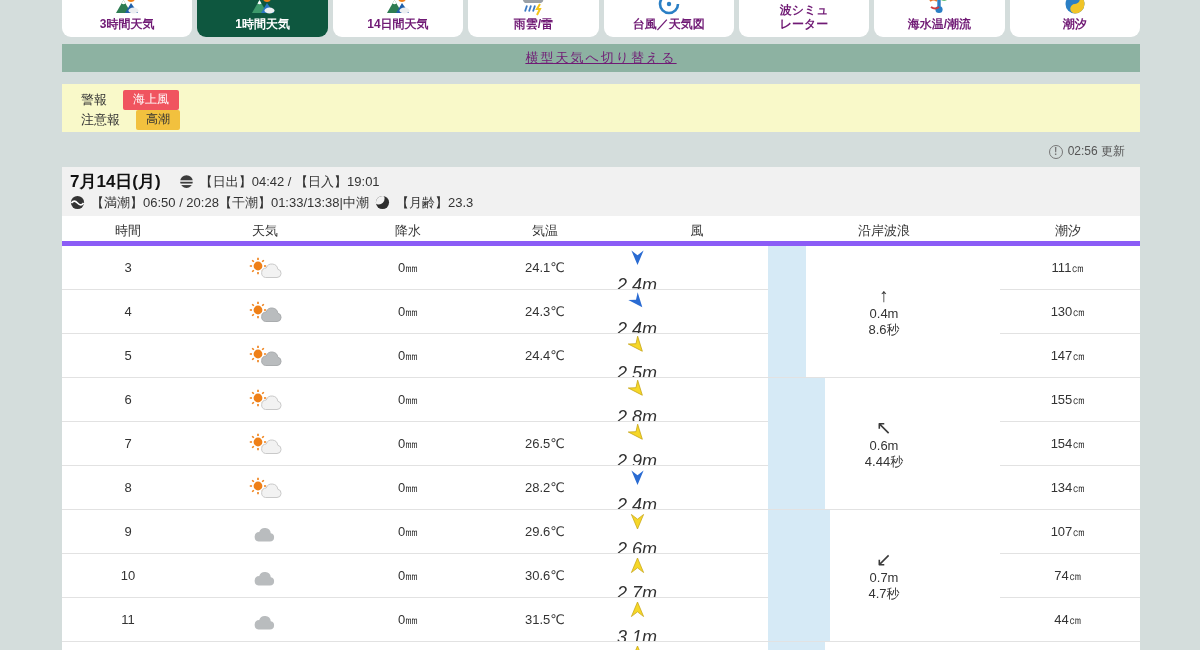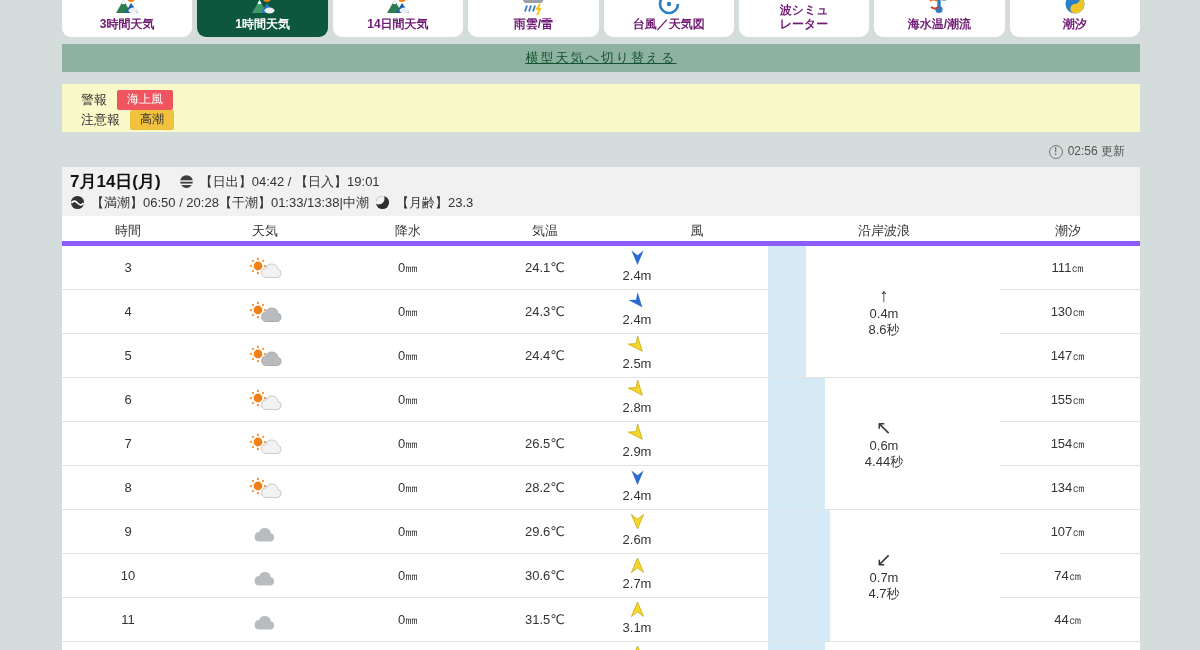--- a/index.html
+++ b/index.html
@@ -11,26 +11,26 @@
   .tab { flex:1; height:70px; background:#fff; border-radius:9px; display:flex; flex-direction:column;
          justify-content:flex-end; align-items:center; padding-bottom:6px; cursor:pointer; }
   .tab-icon { width:24px; height:24px; margin-bottom:2px; flex:none; }
   .tab-label { font-size:12px; font-weight:bold; color:#701a75; white-space:pre-line; text-align:center; line-height:1.12; }
   .tab.selected { background:#0e573f; }
   .tab.selected .tab-label { color:#fff; }
 
   
   .banner { position:absolute; left:62px; top:44px; width:1078px; height:28px; background:#8db2a2;
             display:flex; align-items:center; justify-content:center; }
-  .banner a { color:#14532d; font-size:13px; letter-spacing:2px; text-decoration:underline; cursor:pointer; }
+  .banner a { color:#701a75; font-size:13px; letter-spacing:2px; text-decoration:underline; cursor:pointer; }
 
   
   .alerts { position:absolute; left:62px; top:84px; width:1078px; height:48px; background:#f9f9c9;
             padding:6px 19px; display:flex; flex-direction:column; justify-content:space-between; }
-  .alert-row { display:flex; align-items:center; gap:10px; font-size:13px; color:#333; }
+  .alert-row { display:flex; align-items:center; gap:16px; font-size:13px; color:#333; }
   .pill { border-radius:2px; padding:1px 10px 2px; font-size:12px; cursor:pointer; }
   .pill-warning { background:#f0545f; color:#fff; }
   .pill-advisory { background:#f2c13e; color:#333; }
 
   
   .update { position:absolute; top:143px; right:75px; display:flex; align-items:center; gap:5px;
             font-size:12px; color:#555; }
   .info-icon { width:14px; height:14px; border:1.5px solid #777; border-radius:50%; font-size:10px;
                line-height:12px; text-align:center; color:#777; font-weight:bold; cursor:pointer; }
 
@@ -50,21 +50,21 @@
   .row { position:absolute; left:0; width:1078px; height:44px; overflow:hidden; }
   .r0{top:0} .r1{top:44px} .r2{top:88px} .r3{top:132px} .r4{top:176px} .r5{top:220px}
   .r6{top:264px} .r7{top:308px} .r8{top:352px} .r9{top:396px; height:8px;}
   .bseg-l { position:absolute; bottom:0; left:0; width:706px; border-bottom:1px solid #e2e2e2; }
   .bseg-r { position:absolute; bottom:0; left:938px; width:140px; border-bottom:1px solid #e2e2e2; }
   .cell { position:absolute; top:0; width:120px; line-height:44px; text-align:center; font-size:13px; color:#333; }
   .c-time{left:6px} .c-precip{left:286px} .c-temp{left:423px} .c-tide{left:946px}
   .c-wx { position:absolute; left:186px; top:11px; width:34px; height:22px; }
   .c-wind { position:absolute; left:515px; top:3px; width:120px; display:flex; flex-direction:column; align-items:center; }
   .wind-arrow { width:15px; height:17px; display:block; }
-  .wind-speed { font-size:13px; color:#333; line-height:1.3; margin-top:2px; }
+  .wind-speed { font-size:18px; color:#333; line-height:1.3; margin-top:8px;font-style:italic; }
   span[data-dir="0"] .wind-arrow { transform:rotate(0deg); }
   span[data-dir="140"] .wind-arrow { transform:rotate(140deg); }
   span[data-dir="180"] .wind-arrow { transform:rotate(180deg); }
   svg[data-color="blue"] path { fill:#2a6bd2; }
   svg[data-color="yellow"] path { fill:#f6d728; stroke:#c7a616; stroke-width:0.8; }
 
   
   .wx-svg .cloud { fill:#f2f2f2; stroke:#c9c9c9; stroke-width:1; }
   .c-wx[data-icon="sun-cloud-gray"] .cloud { fill:#b9bcbe; stroke:#a9acae; }
   .c-wx[data-icon="cloudy"] .sun { display:none; }

